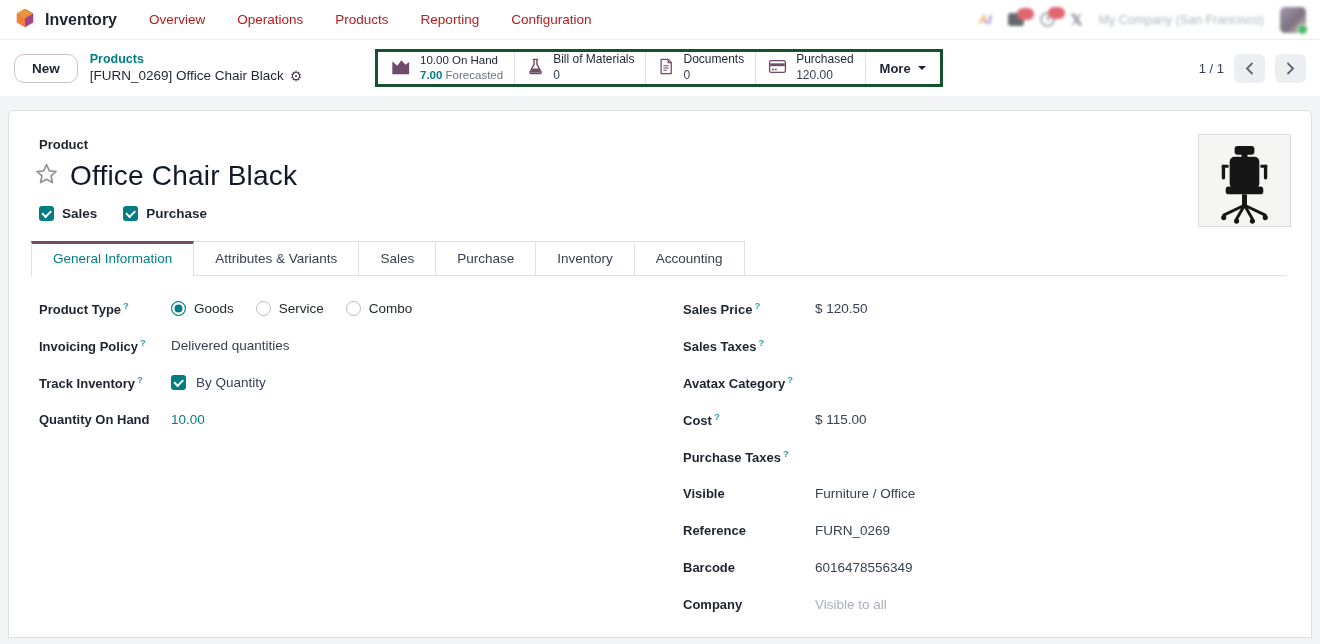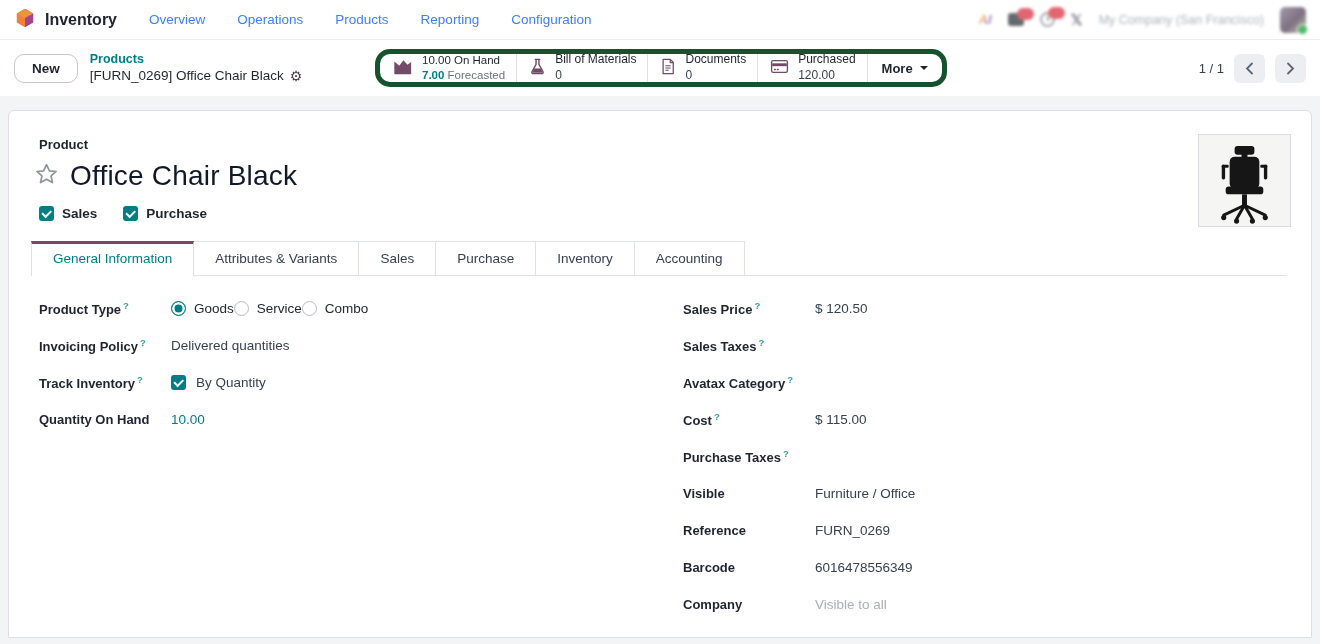--- a/index.html
+++ b/index.html
@@ -4,21 +4,21 @@
 <style>
   * { margin:0; padding:0; box-sizing:border-box; }
   html,body { width:1320px; height:644px; overflow:hidden; }
   body { font-family:"Liberation Sans", sans-serif; font-size:13px; color:#374151; background:#F3F4F6; }
 
   
   .navbar { height:40px; background:#fff; display:flex; align-items:center; padding:0 14px; border-bottom:1px solid #EDEEF1; }
   .app-brand { display:flex; align-items:center; gap:9px; cursor:pointer; }
   .app-name { font-size:16px; font-weight:600; color:#1F2430; }
   .nav-menus { display:flex; gap:32px; margin-left:32px; }
-  .nav-menu { font-size:13.5px; color:#3b82f6; cursor:pointer; }
+  .nav-menu { font-size:13.5px; color:#b91c1c; cursor:pointer; }
   .nav-right { margin-left:auto; display:flex; align-items:center; gap:16px; filter:blur(1.6px); opacity:.8; }
   .ai-glyph { font-size:13px; font-weight:700; font-style:italic; color:#E8963C; background:linear-gradient(120deg,#E8963C 50%,#8A5DBE 50%); -webkit-background-clip:text; background-clip:text; -webkit-text-fill-color:transparent; }
   .icon-wrap { position:relative; display:inline-flex; }
   .badge { position:absolute; top:-5px; right:-10px; min-width:17px; height:12px; background:#D9414E; border-radius:7px; }
   .bubble { width:16px; height:13px; background:#3F444B; border-radius:3px; position:relative; }
   .bubble:after { content:""; position:absolute; left:3px; bottom:-4px; border:4px solid transparent; border-top-color:#3F444B; }
   .clock { width:15px; height:15px; border:2px solid #8A9097; border-radius:50%; position:relative; }
   .clock:after { content:""; position:absolute; left:5px; top:2px; width:2px; height:5px; background:#8A9097; }
   .x-glyph { font-size:15px; font-weight:700; color:#6B7280; }
   .company-name { font-size:12.5px; color:#9AA0A8; }
@@ -26,21 +26,21 @@
   .avatar:after { content:""; position:absolute; right:-2px; bottom:-2px; width:9px; height:9px; background:#28a745; border:1.5px solid #fff; border-radius:50%; }
 
   
   .control-panel { height:56px; background:#fff; position:relative; display:flex; align-items:center; padding:0 14px; }
   .btn-new { padding:6px 17px; font-size:13.5px; font-weight:700; color:#1F2430; background:#fff; border:1px solid #CEC3CB; border-radius:10px; cursor:pointer; }
   .breadcrumbs { margin-left:12px; line-height:1.3; }
   .bc-parent { font-size:12.5px; font-weight:700; color:#017E84; cursor:pointer; display:block; }
   .bc-current { font-size:13.5px; color:#1F2430; display:flex; align-items:center; gap:6px; }
   .gear { font-size:14px; color:#4A3F49; cursor:pointer; }
 
-  .stat-group { position:absolute; left:375px; top:9px; display:flex; align-items:stretch; background:#fff; border:5px solid #14532d; border-radius:15px; height:38px; }
+  .stat-group { position:absolute; left:375px; top:9px; display:flex; align-items:stretch; background:#fff; border:3px solid #14532d; border-radius:0; height:38px; }
   .stat-btn { display:flex; align-items:center; gap:8px; padding:2px 11px; border-right:1px solid #DEE2E6; cursor:pointer; }
   .stat-btn:last-child, .more-btn { border-right:none; }
   .stat-text { display:flex; flex-direction:column; justify-content:center; line-height:1.3; font-size:11.5px; }
   .sv-dark { color:#1F2430; font-weight:500; }
   .sv-teal { color:#017E84; font-weight:600; }
   .sv-mut { color:#6B7280; }
   .stat-lab { font-size:12px; color:#1F2430; }
   .stat-val { font-size:12px; color:#374151; }
   .more-btn { display:flex; align-items:center; gap:7px; padding:2px 14px; font-size:13px; font-weight:600; color:#1F2430; cursor:pointer; }
   .caret { width:0; height:0; border:4.5px solid transparent; border-top-color:#1F2430; margin-top:4px; }
@@ -68,21 +68,21 @@
 
   
   .form-grid { display:grid; grid-template-columns:1fr 1fr; column-gap:44px; padding:14px 4px 0 8px; }
   .fgroup { display:flex; flex-direction:column; }
   .frow { display:grid; grid-template-columns:132px 1fr; align-items:center; min-height:37px; }
   .flabel { font-size:13px; font-weight:700; color:#1F2430; }
   .help { color:#2E9DA6; font-size:9.5px; font-weight:600; vertical-align:super; margin-left:2px; }
   .fvalue { font-size:13.5px; color:#374151; cursor:pointer; }
   .fvalue.teal { color:#017E84; }
   .fvalue.muted { color:#A9AFB9; }
-  .radio-group { display:flex; align-items:flex-start; }
+  .radio-group { display:flex; align-items:flex-start; gap:22px; }
   .radio-opt { display:flex; align-items:center; gap:8px; cursor:pointer; }
   .radio { width:15px; height:15px; border-radius:50%; border:1px solid #B7BCC3; background:#fff; flex:0 0 auto; }
   .radio.checked { border:1px solid #017E84; background:#017E84; box-shadow:inset 0 0 0 2.5px #fff; }
   .radio-label { font-size:13.5px; color:#24292F; }
   .check-row { display:flex; align-items:center; gap:10px; }
 
   .product-image { position:absolute; top:23px; right:20px; width:93px; height:93px; background:#fff; border:1px solid #D9DBE0; display:flex; align-items:center; justify-content:center; cursor:pointer; }
 </style>
 </head>
 <body>

